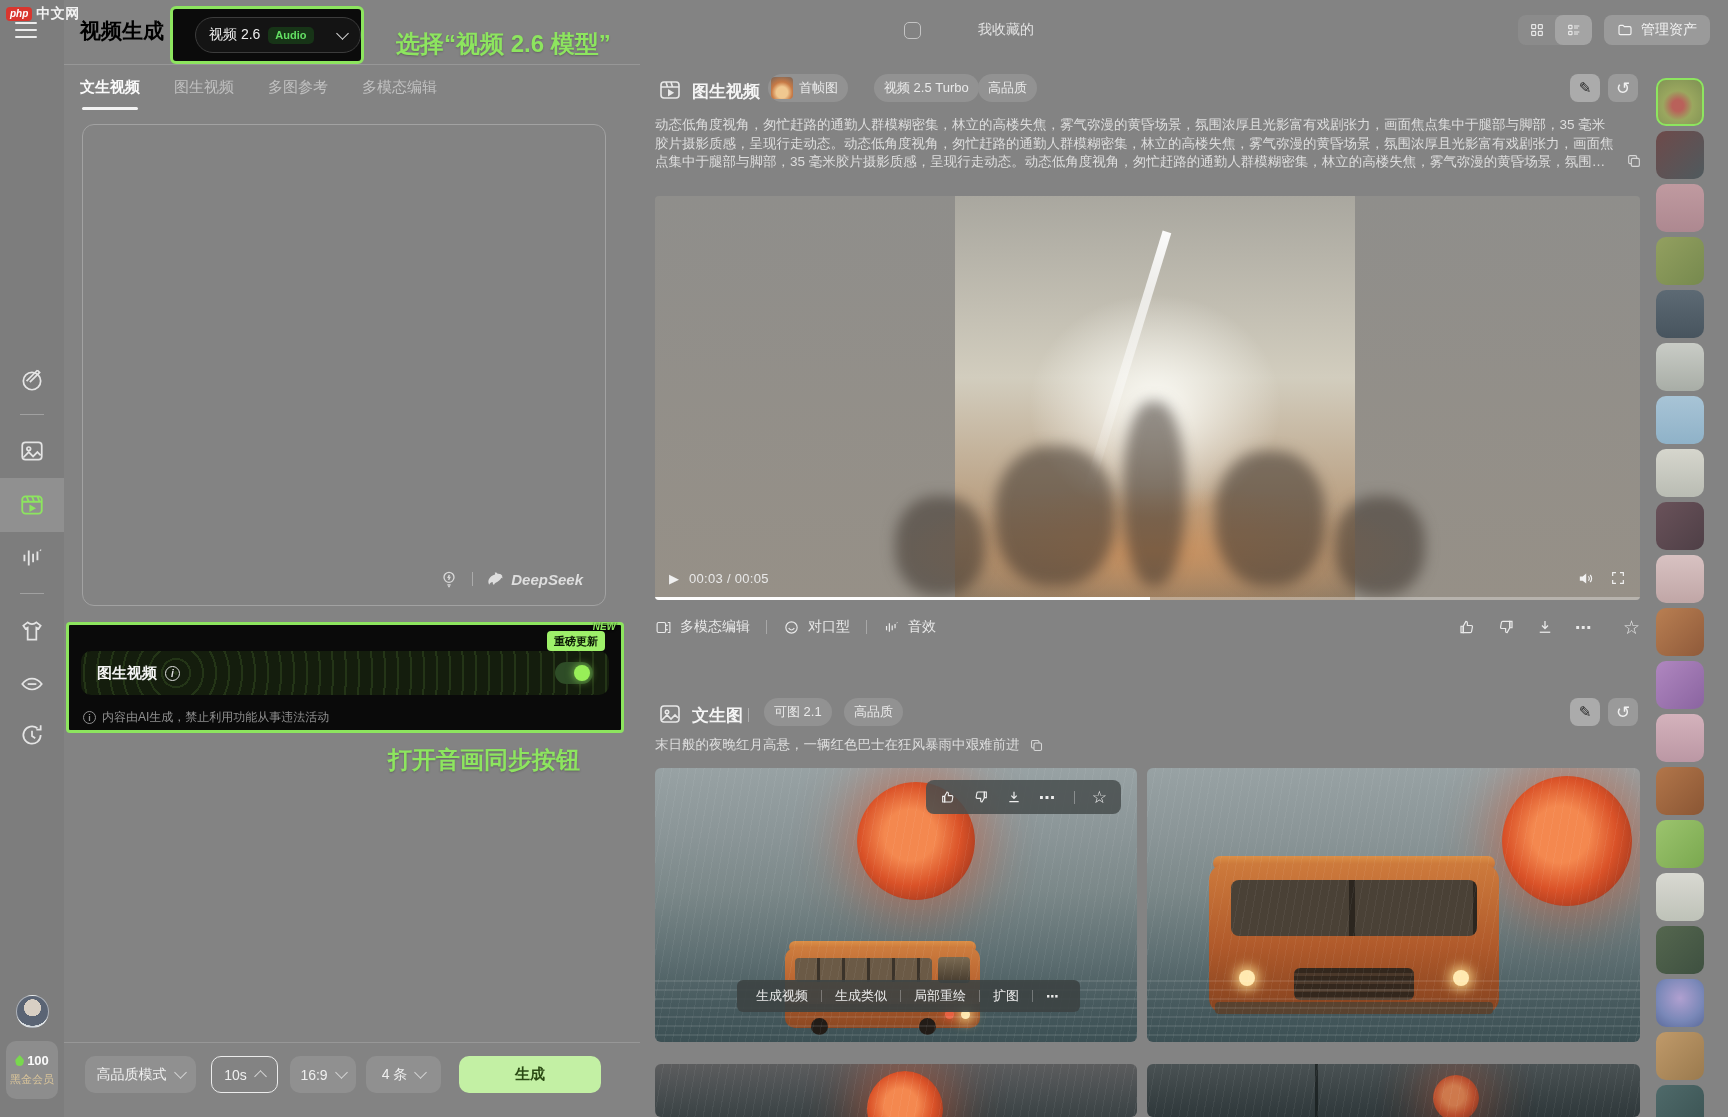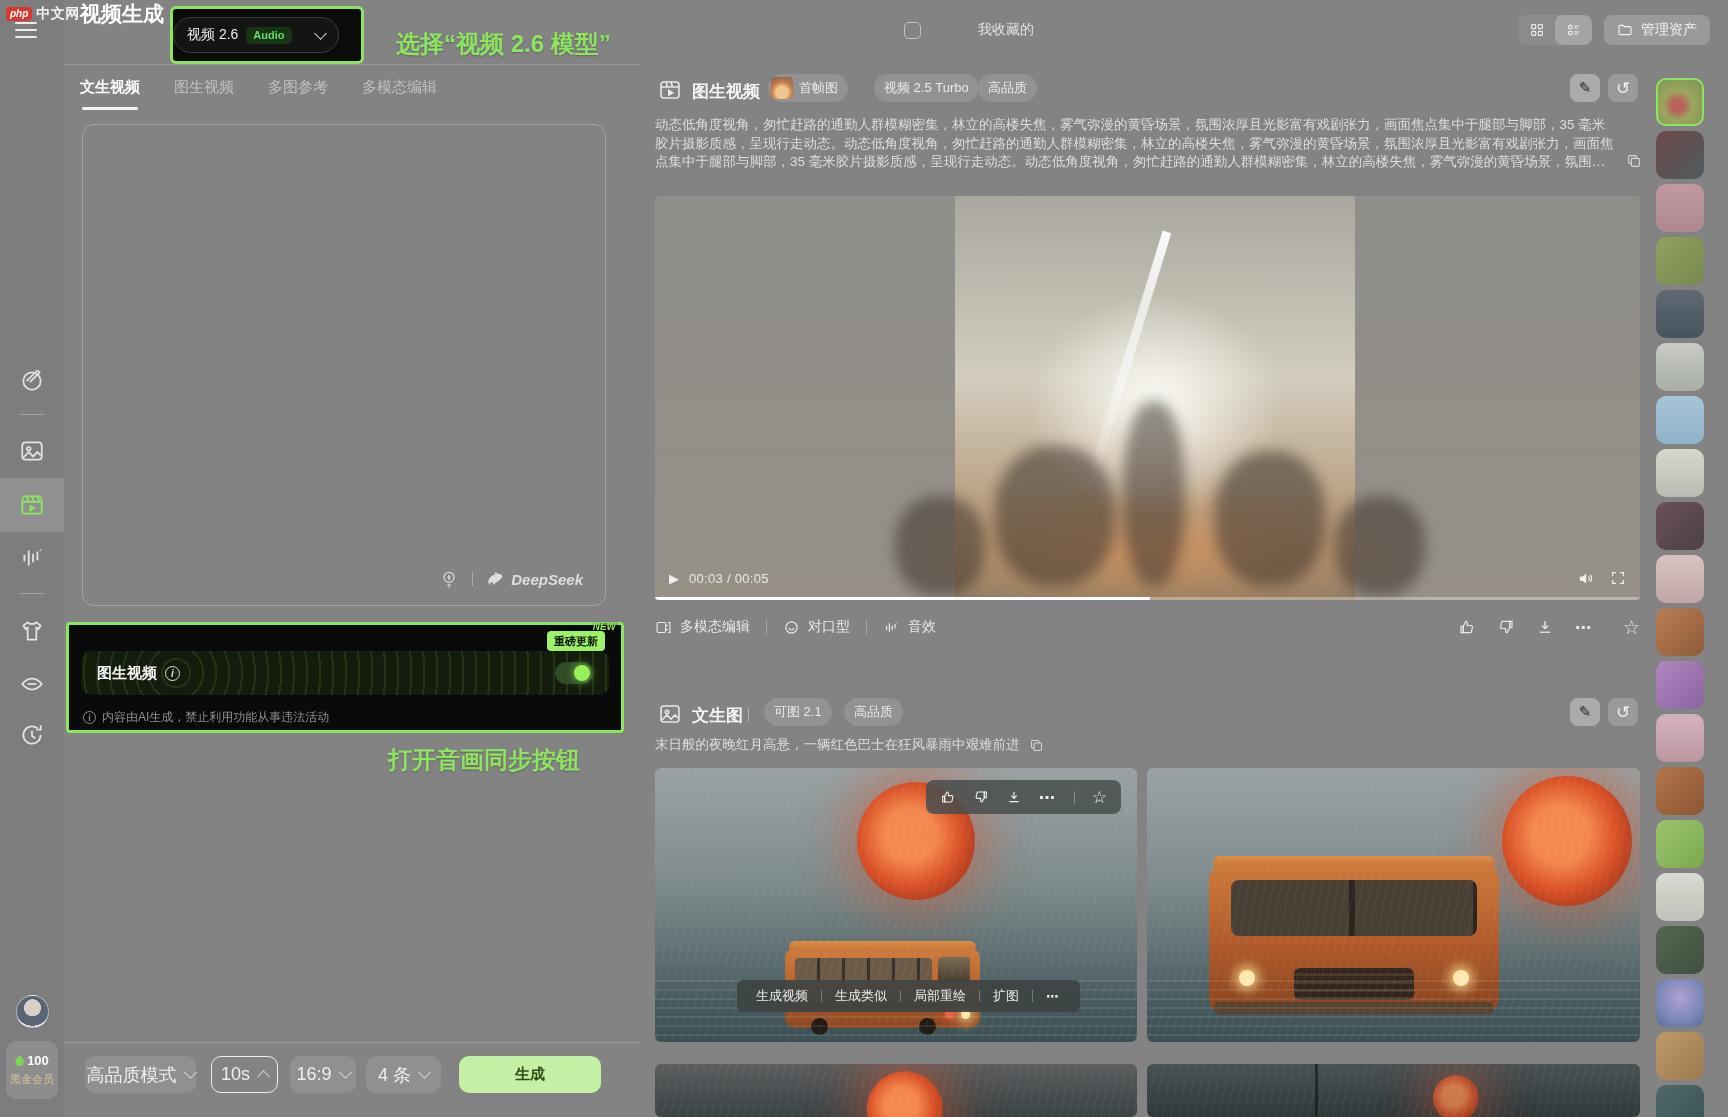--- a/index.html
+++ b/index.html
@@ -29,23 +29,23 @@
           border:1px solid rgba(255,255,255,.5);}
   .member{position:absolute;left:6px;top:1041px;width:52px;height:58px;border-radius:10px;background:#8d8d8d;
           display:flex;flex-direction:column;align-items:center;justify-content:center;gap:4px;}
   .member .row1{display:flex;align-items:center;gap:3px;font-weight:700;font-size:13px;color:#fafafa;}
   .drop{width:9px;height:11px;background:#79d84e;border-radius:50% 50% 50% 50%/60% 60% 40% 40%;
         clip-path:polygon(50% 0,100% 45%,88% 100%,12% 100%,0 45%);}
   .member .row2{font-size:11px;color:#dcc染;color:#d9c49a;}
 
   
   .lp-divider{position:absolute;left:64px;width:576px;height:1px;background:rgba(255,255,255,.16);}
-  .lp-title{position:absolute;left:80px;top:0;font-size:21px;font-weight:700;color:#ffffff;}
+  .lp-title{position:absolute;left:80px;top:17px;font-size:21px;font-weight:700;color:#000000;}
   .model-hl{position:absolute;left:170px;top:6px;width:188px;height:52px;background:#0b0b0b;
-            border:3px solid var(--acc);border-radius:6px;display:flex;align-items:center;justify-content:flex-start;}
+            border:3px solid var(--acc);border-radius:6px;display:flex;align-items:center;justify-content:flex-end;}
   .model-pill{width:166px;height:36px;border:1px solid #3c3c3c;background:#141414;border-radius:19px;
               display:flex;align-items:center;gap:8px;padding:0 13px;box-sizing:border-box;cursor:pointer;}
   .model-pill .lbl{font-size:14px;color:#ededed;white-space:nowrap;}
   .model-pill .audio{background:#173417;color:#63df63;font-weight:700;font-size:11px;padding:2.5px 7px;border-radius:5px;}
   .model-pill .chev{color:#dedede;margin-left:auto;}
   .tip{position:absolute;font-weight:700;font-size:24px;color:var(--acc);white-space:nowrap;
        text-shadow:0 1px 2px rgba(0,0,0,.25);}
   .ltabs{position:absolute;left:80px;top:78px;display:flex;gap:34px;}
   .ltab{font-size:15px;color:#c0c0c0;position:relative;padding-bottom:13px;cursor:pointer;}
   .ltab.active{color:#fafafa;font-weight:700;}
@@ -79,21 +79,21 @@
 
   .dur-menu{position:absolute;left:211px;top:964px;width:198px;height:92px;background:#9c9c9c;border-radius:12px;
             box-shadow:0 10px 26px rgba(0,0,0,.28);}
   .dur-opt{position:absolute;left:22px;font-size:15px;color:#f4f4f4;cursor:pointer;}
   .dur-opt .sel-lbl{color:#7fe35a;}
   .dur-opt .note{color:#bdbdbd;}
   .dur-check{position:absolute;right:20px;top:52px;color:#7fe35a;font-size:16px;font-weight:700;}
 
   .genbar-div{position:absolute;left:64px;top:1042px;width:576px;height:1px;background:rgba(255,255,255,.16);}
   .pill{position:absolute;top:1056px;height:37px;border-radius:10px;background:#909090;display:flex;align-items:center;
-        justify-content:center;gap:9px;font-size:18px;color:#efefef;box-sizing:border-box;cursor:pointer;}
+        justify-content:center;gap:9px;font-size:14px;color:#efefef;box-sizing:border-box;cursor:pointer;}
   .pill .chev{color:#d6d6d6;}
   .pill.open{background:transparent;border:1.5px solid #ececec;}
   .gen-btn{position:absolute;left:459px;top:1056px;width:142px;height:37px;border:0;border-radius:10px;
            background:var(--gen);color:#2b4a14;font-weight:700;font-size:15px;cursor:pointer;}
 
   
   .filters{position:absolute;left:658px;top:14px;height:32px;border:1px solid #a8a8a8;border-radius:18px;
            display:flex;align-items:center;padding:0 3px;box-sizing:border-box;}
   .filter{height:26px;line-height:26px;padding:0 16px;font-size:14px;color:#d4d4d4;border-radius:14px;cursor:pointer;}
   .filter.active{background:#a6a6a6;color:#fff;}

